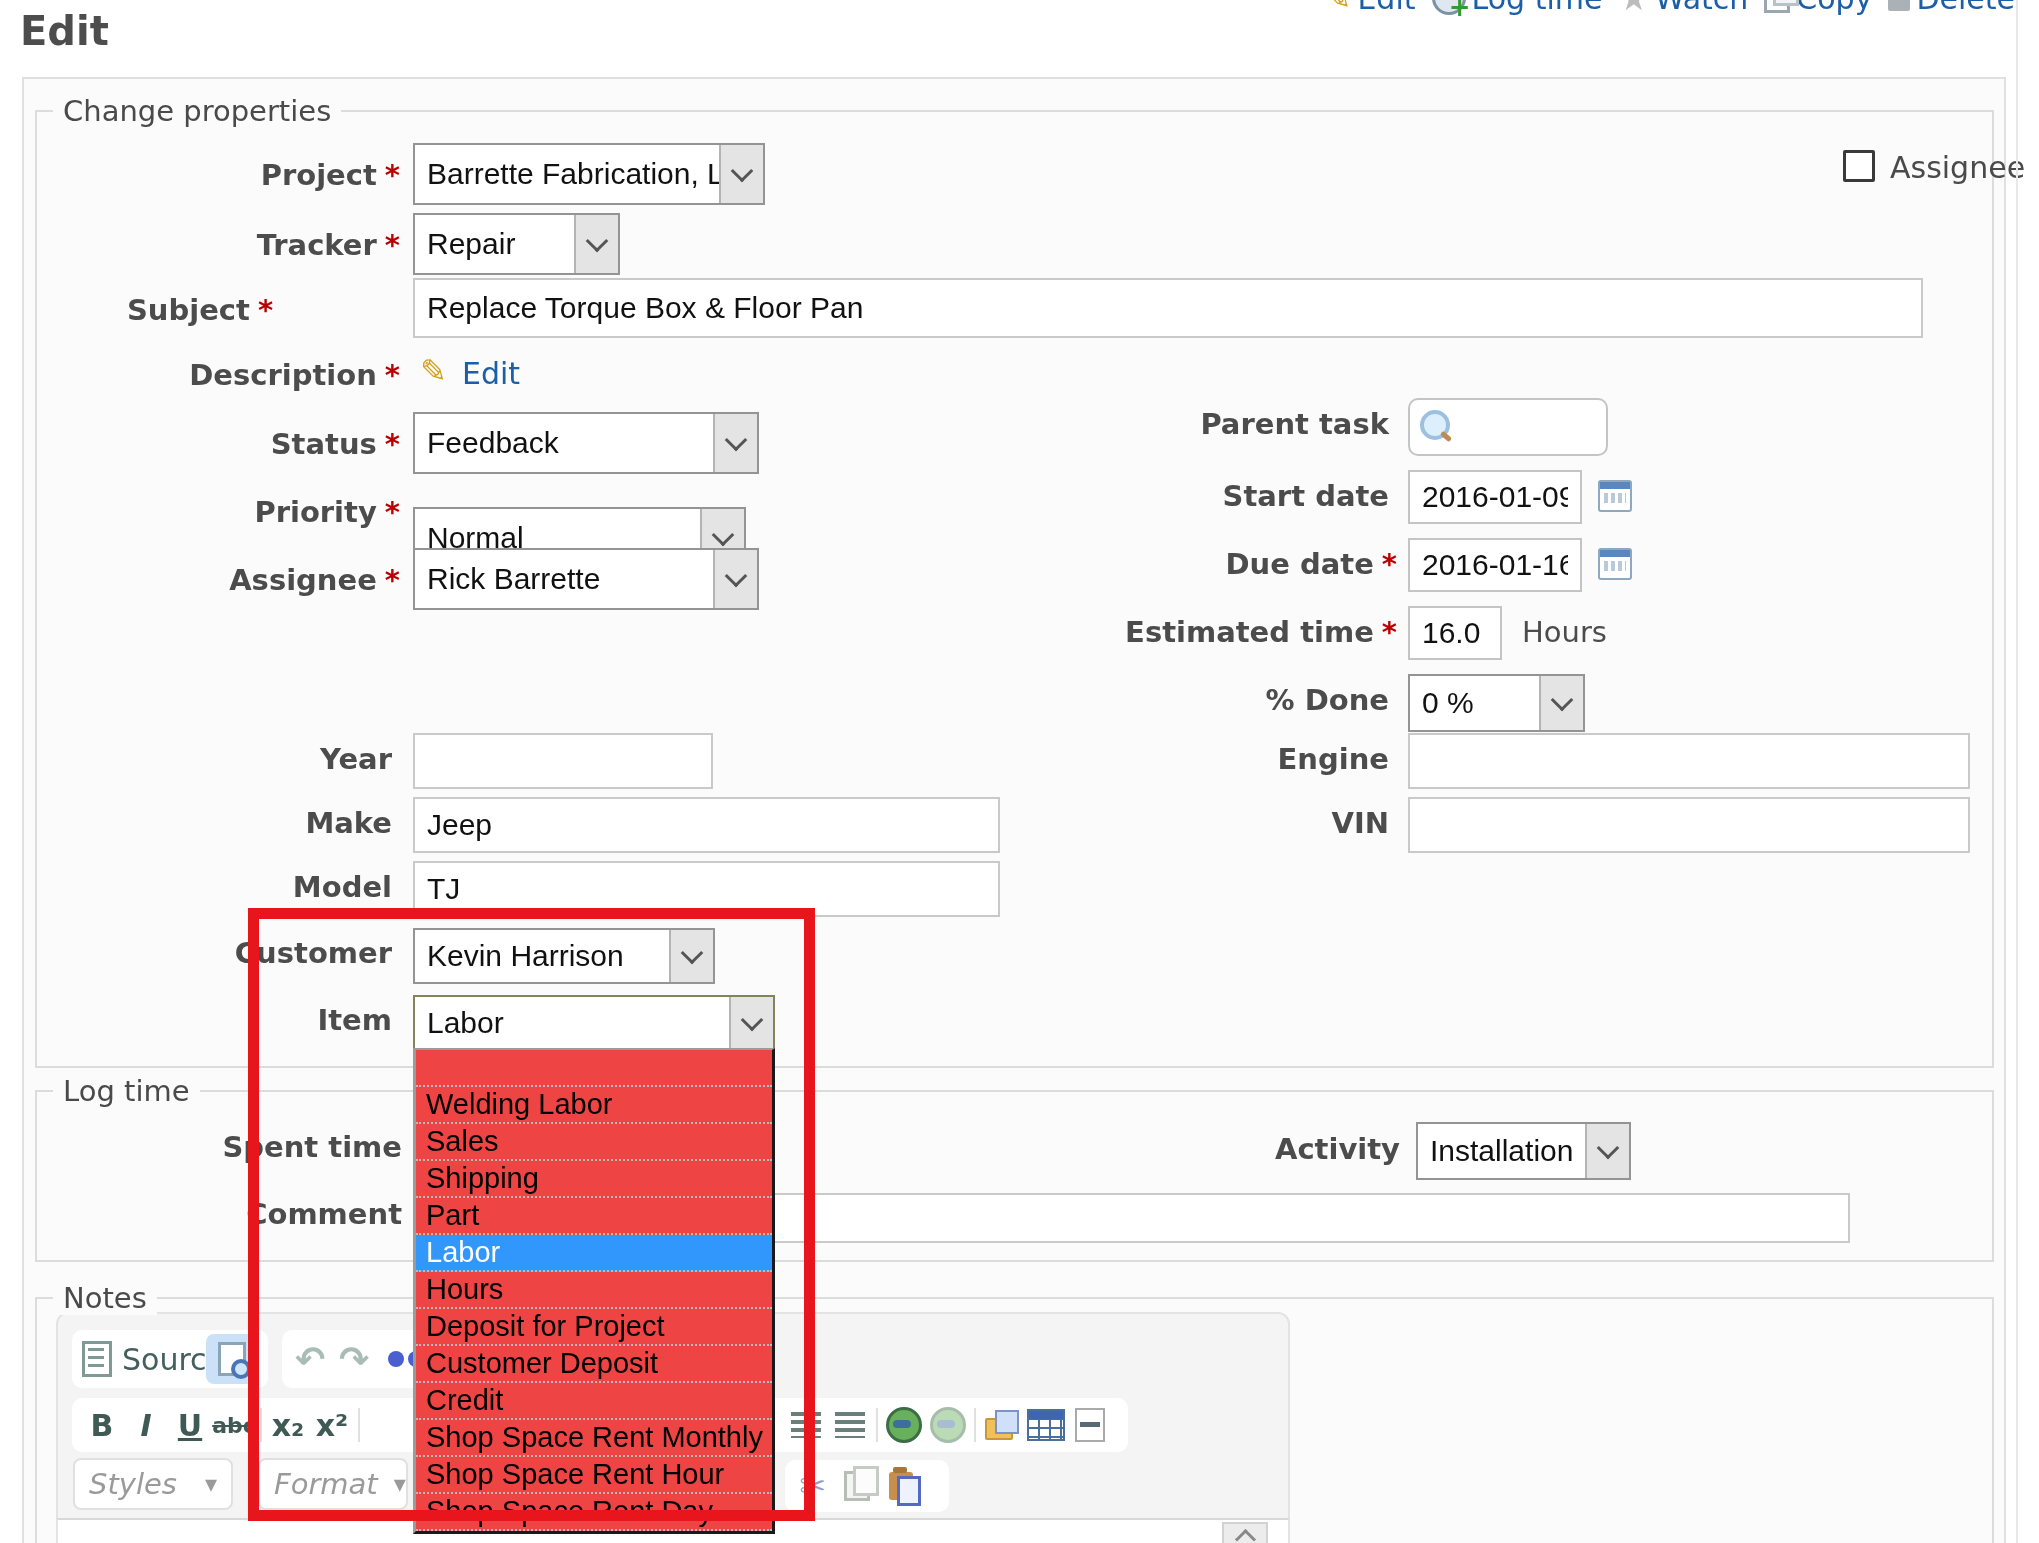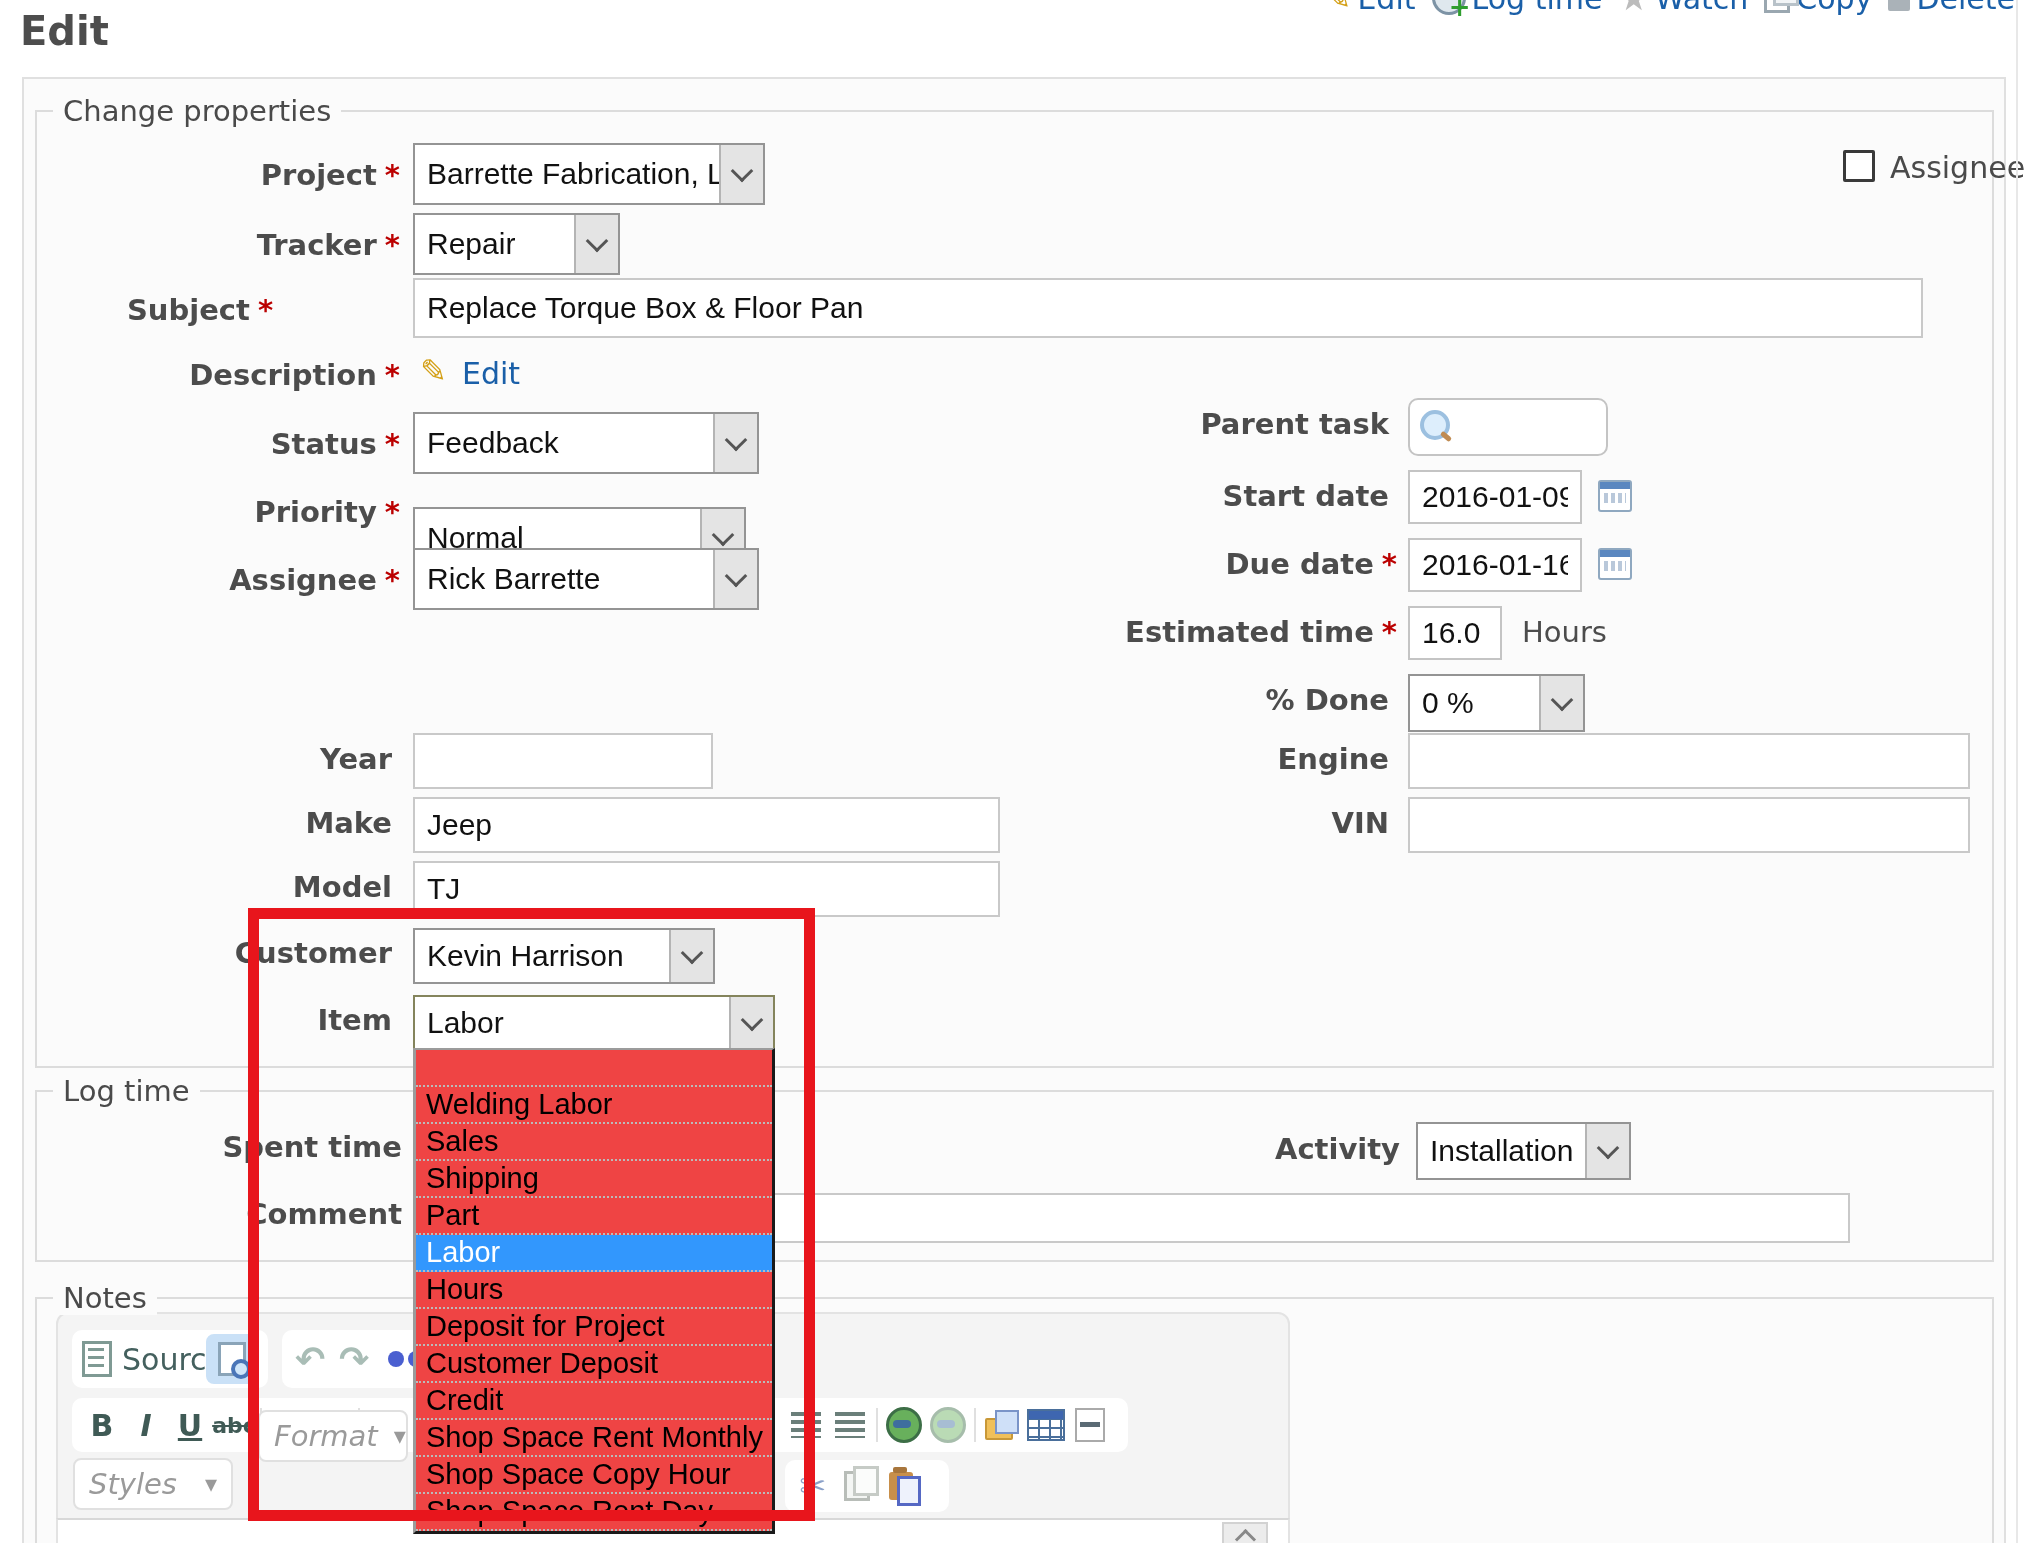--- a/index.html
+++ b/index.html
@@ -303,21 +303,21 @@
       </div>
     <div class="tbtn">
         <span class="hric"></span>
       </div>
   </div>
 
   <div class="ddbox" style="left:73px;top:1458px;width:160px;">
     <span class="ddtxt">Styles</span>
     <span class="ddarr">▾</span>
   </div>
-  <div class="ddbox" style="left:258px;top:1410px;width:150px;">
+  <div class="ddbox" style="left:258px;top:1458px;width:150px;">
     <span class="ddtxt">Format</span>
     <span class="ddarr">▾</span>
   </div>
   <div class="tgroup" style="left:785px;top:1460px;width:152px;height:52px;padding:0 6px;">
     <div class="tbtn">
         <span class="cutic">✂</span>
       </div>
     <div class="tbtn">
         <span class="cpyic"></span>
       </div>
@@ -334,20 +334,20 @@
     <div class="opt">Welding Labor</div>
     <div class="opt">Sales</div>
     <div class="opt">Shipping</div>
     <div class="opt">Part</div>
     <div class="opt active">Labor</div>
     <div class="opt">Hours</div>
     <div class="opt">Deposit for Project</div>
     <div class="opt">Customer Deposit</div>
     <div class="opt">Credit</div>
     <div class="opt">Shop Space Rent Monthly</div>
-    <div class="opt">Shop Space Copy Hour</div>
+    <div class="opt">Shop Space Rent Hour</div>
     <div class="opt">Shop Space Rent Day</div>
   </div>
 
   <div id="red-box"></div>
 
   <div class="vline" style="left:2016px;"></div>
 </div>
 
 </body></html>

